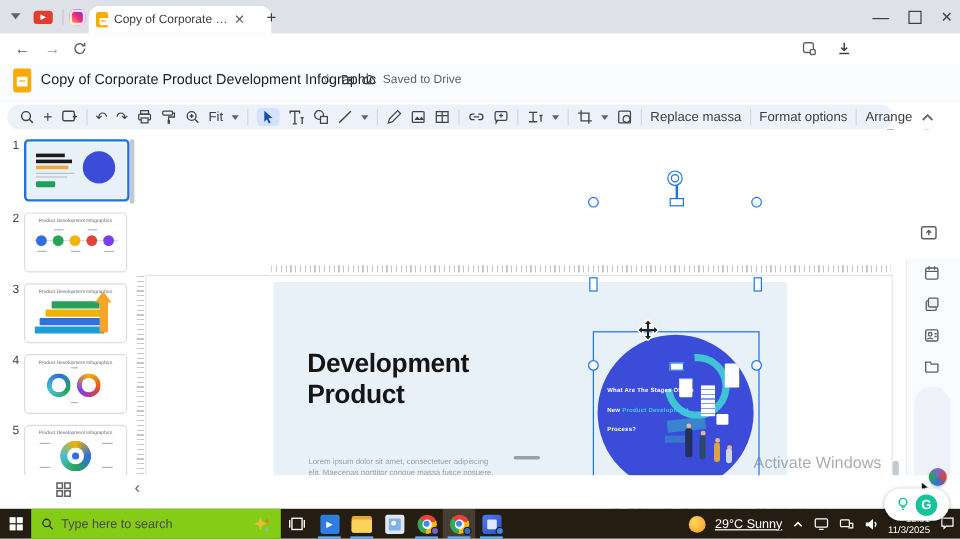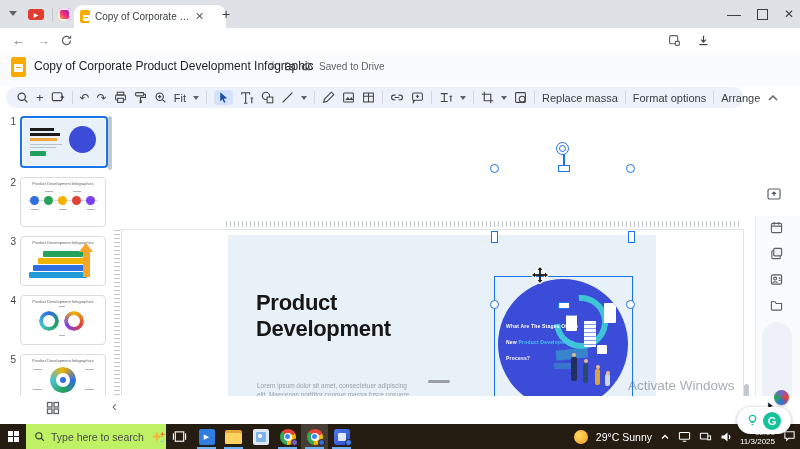--- a/index.html
+++ b/index.html
@@ -81,32 +81,32 @@
 
   
   .notesrow{left:0;top:396px;width:800px;height:28px;background:#fff;}
   .draghandle{left:428px;top:380px;width:22px;height:3px;border-radius:2px;background:#9aa0a6;}
 
   
   .taskbar{left:0;top:424px;width:800px;height:25px;background:#261d12;display:flex;align-items:stretch;}
   .tb-start{width:26px;display:flex;align-items:center;justify-content:center;}
   .winlogo{display:grid;grid-template-columns:5px 5px;grid-template-rows:5px 5px;gap:1px;}
   .winlogo i{background:#fff;}
-  .tb-search{width:140px;background:#bef264;display:flex;align-items:center;padding:0 8px;box-sizing:border-box;gap:6px;}
+  .tb-search{width:208px;background:#84cc16;display:flex;align-items:center;padding:0 8px;box-sizing:border-box;gap:6px;}
   .tb-search span{font-size:10.5px;color:#4a4a4a;white-space:nowrap;}
   .tb-app{width:27px;display:flex;align-items:center;justify-content:center;position:relative;}
   .tb-app.active{background:rgba(255,255,255,.15);}
   .runline{position:absolute;left:4px;bottom:0;width:19px;height:2px;background:#6cb2f5;}
   .badge{position:absolute;width:7px;height:7px;border-radius:50%;right:3px;bottom:3px;border:1px solid #261d12;box-sizing:border-box;}
   .chrome-ic{width:16px;height:16px;border-radius:50%;background:conic-gradient(from -50deg,#ea4335 0 33%,#fbbc05 33% 66%,#34a853 66% 100%);position:relative;}
   .chrome-ic i{position:absolute;left:4px;top:4px;width:8px;height:8px;border-radius:50%;background:#fff;}
   .chrome-ic i b{position:absolute;left:1.5px;top:1.5px;width:5px;height:5px;border-radius:50%;background:#4285f4;display:block;}
   .tray{margin-left:auto;display:flex;align-items:center;gap:8px;padding-right:4px;}
   .sun{width:14px;height:14px;border-radius:50%;background:radial-gradient(circle at 35% 35%,#ffd75e,#f59c27);}
-  .weather{font-size:10.5px;color:#fff;white-space:nowrap;}
+  .weather{font-size:10.5px;color:#fff;white-space:nowrap;text-decoration:underline;}
   .clockblk{text-align:right;color:#fff;font-size:8px;line-height:9px;}
 
   
   .gram-pill{left:737px;top:407px;width:54px;height:27px;background:#fff;border-radius:14px;box-shadow:0 1px 4px rgba(0,0,0,.3);display:flex;align-items:center;justify-content:center;gap:5px;}
   .gram-g{width:18px;height:18px;border-radius:50%;background:#15c39a;color:#fff;font-size:11px;font-weight:bold;display:flex;align-items:center;justify-content:center;}
   .ext-bubble{left:774px;top:390px;width:15px;height:15px;border-radius:50%;background:conic-gradient(#7b61d6,#e04436,#2f6fe0,#27a25a,#7b61d6);box-shadow:0 1px 2px rgba(0,0,0,.25);}
   .scrollthumb{background:#c3c9d0;border-radius:3px;}
 </style>
 </head>
 <body>
@@ -454,22 +454,22 @@
     </div>
   </div>
   <div class="abs scrollthumb" style="left:108px;top:8px;width:4px;height:54px;"></div>
 
   <div class="abs canvasframe"></div>
   <div class="abs hruler"></div>
   <div class="abs vruler"></div>
 
   <div class="abs slidepage">
     <div class="abs slide-title" style="left:28px;top:55px;">
+      <div>Development</div>
       <div>Product</div>
-      <div>Development</div>
     </div>
     <div class="abs slide-body" style="left:29px;top:146px;">Lorem ipsum dolor sit amet, consectetuer adipiscing elit. Maecenas porttitor congue massa fusce posuere.</div>
     <div class="abs slide-btn" style="left:29px;top:172px;">
       <span>Presented By </span>
       <b>Slidestack</b>
     </div>
   </div>
 
   <div class="abs bluecircle">
     <div class="abs" style="left:56px;top:16px;width:54px;height:54px;border-radius:50%;border:6px solid #3fc4d6;border-left-color:transparent;transform:rotate(40deg);box-sizing:border-box;"></div>

